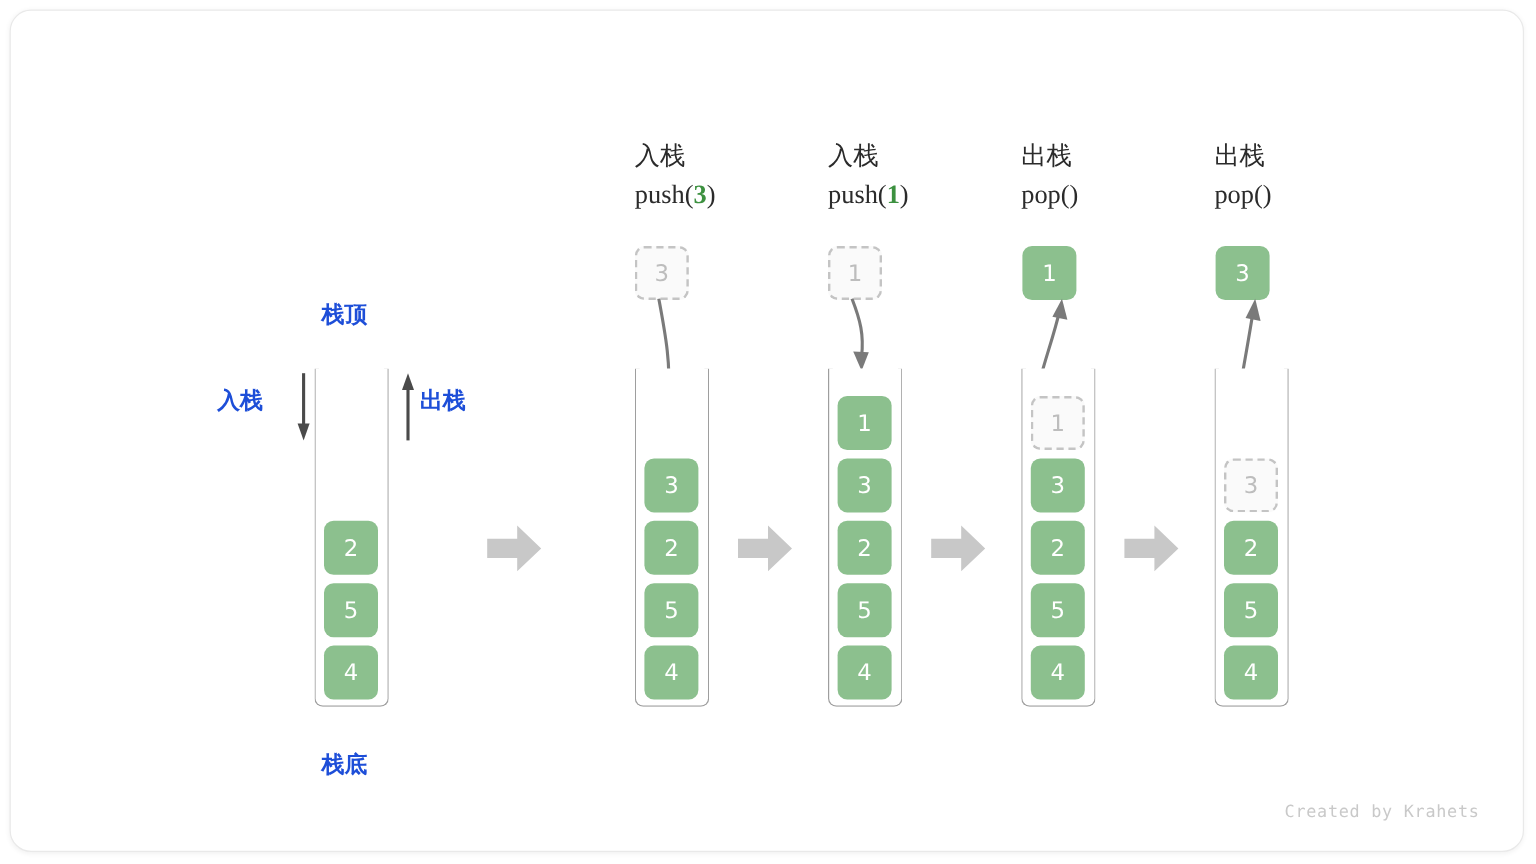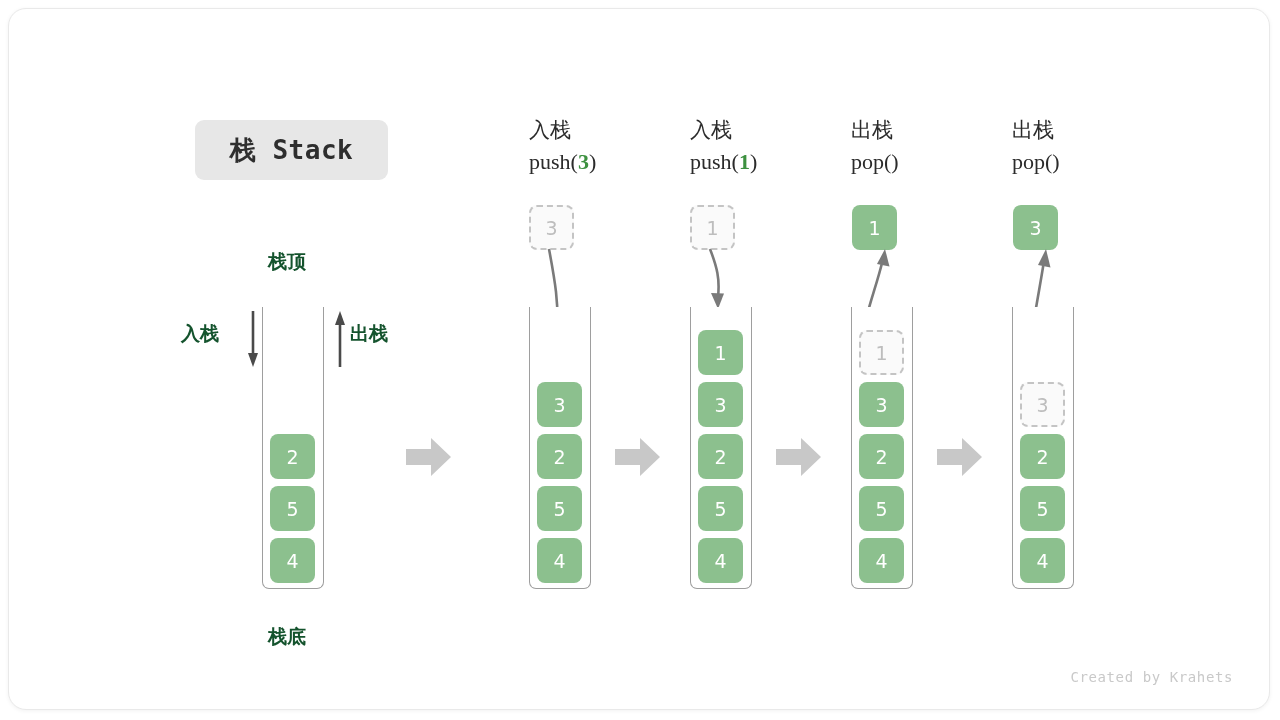--- a/index.html
+++ b/index.html
@@ -32,21 +32,21 @@
   }
   #title-badge .t {
     font-family: "DejaVu Sans Mono", "Liberation Mono", monospace;
     font-size: 26px; font-weight: bold; color: #2e2e2e;
     letter-spacing: 0.5px;
   }
 
   
   .cjk-bold {
     font-family: "DejaVu Sans", "Liberation Sans", sans-serif;
-    font-size: 19px; font-weight: bold; color: #14532d;
+    font-size: 19px; font-weight: bold; color: #1d4ed8;
     white-space: nowrap;
   }
 
   
   .step-head { white-space: nowrap; }
   .step-head .cn {
     font-family: "DejaVu Sans", "Liberation Sans", sans-serif;
     font-size: 21px; color: #2b2b2b; display: block; line-height: 26px;
   }
   .step-head .code {
@@ -94,23 +94,20 @@
     font-family: "DejaVu Sans Mono", "Liberation Mono", monospace;
     font-size: 14px; color: #c9c9c9; letter-spacing: 0.6px;
   }
   svg { overflow: visible; }
 </style>
 </head>
 <body>
 
 <div id="card">
 
-  <div class="abs" id="title-badge">
-    <span class="t">栈 Stack</span>
-  </div>
 
   <div class="abs" style="left:253px; top:240px;">
 
     <div class="abs cjk-bold" style="left:6px; top:0px;">栈顶</div>
 
     <div class="abs cjk-bold" style="left:-81px; top:72px;">入栈</div>
     <svg class="abs" width="20" height="62" style="left:-19px; top:60px;">
       <line x1="10" y1="2" x2="10" y2="48" stroke="#4a4a4a" stroke-width="2.6"></line>
       <path d="M10 58 L5 44 L15 44 Z" fill="#4a4a4a"></path>
     </svg>

